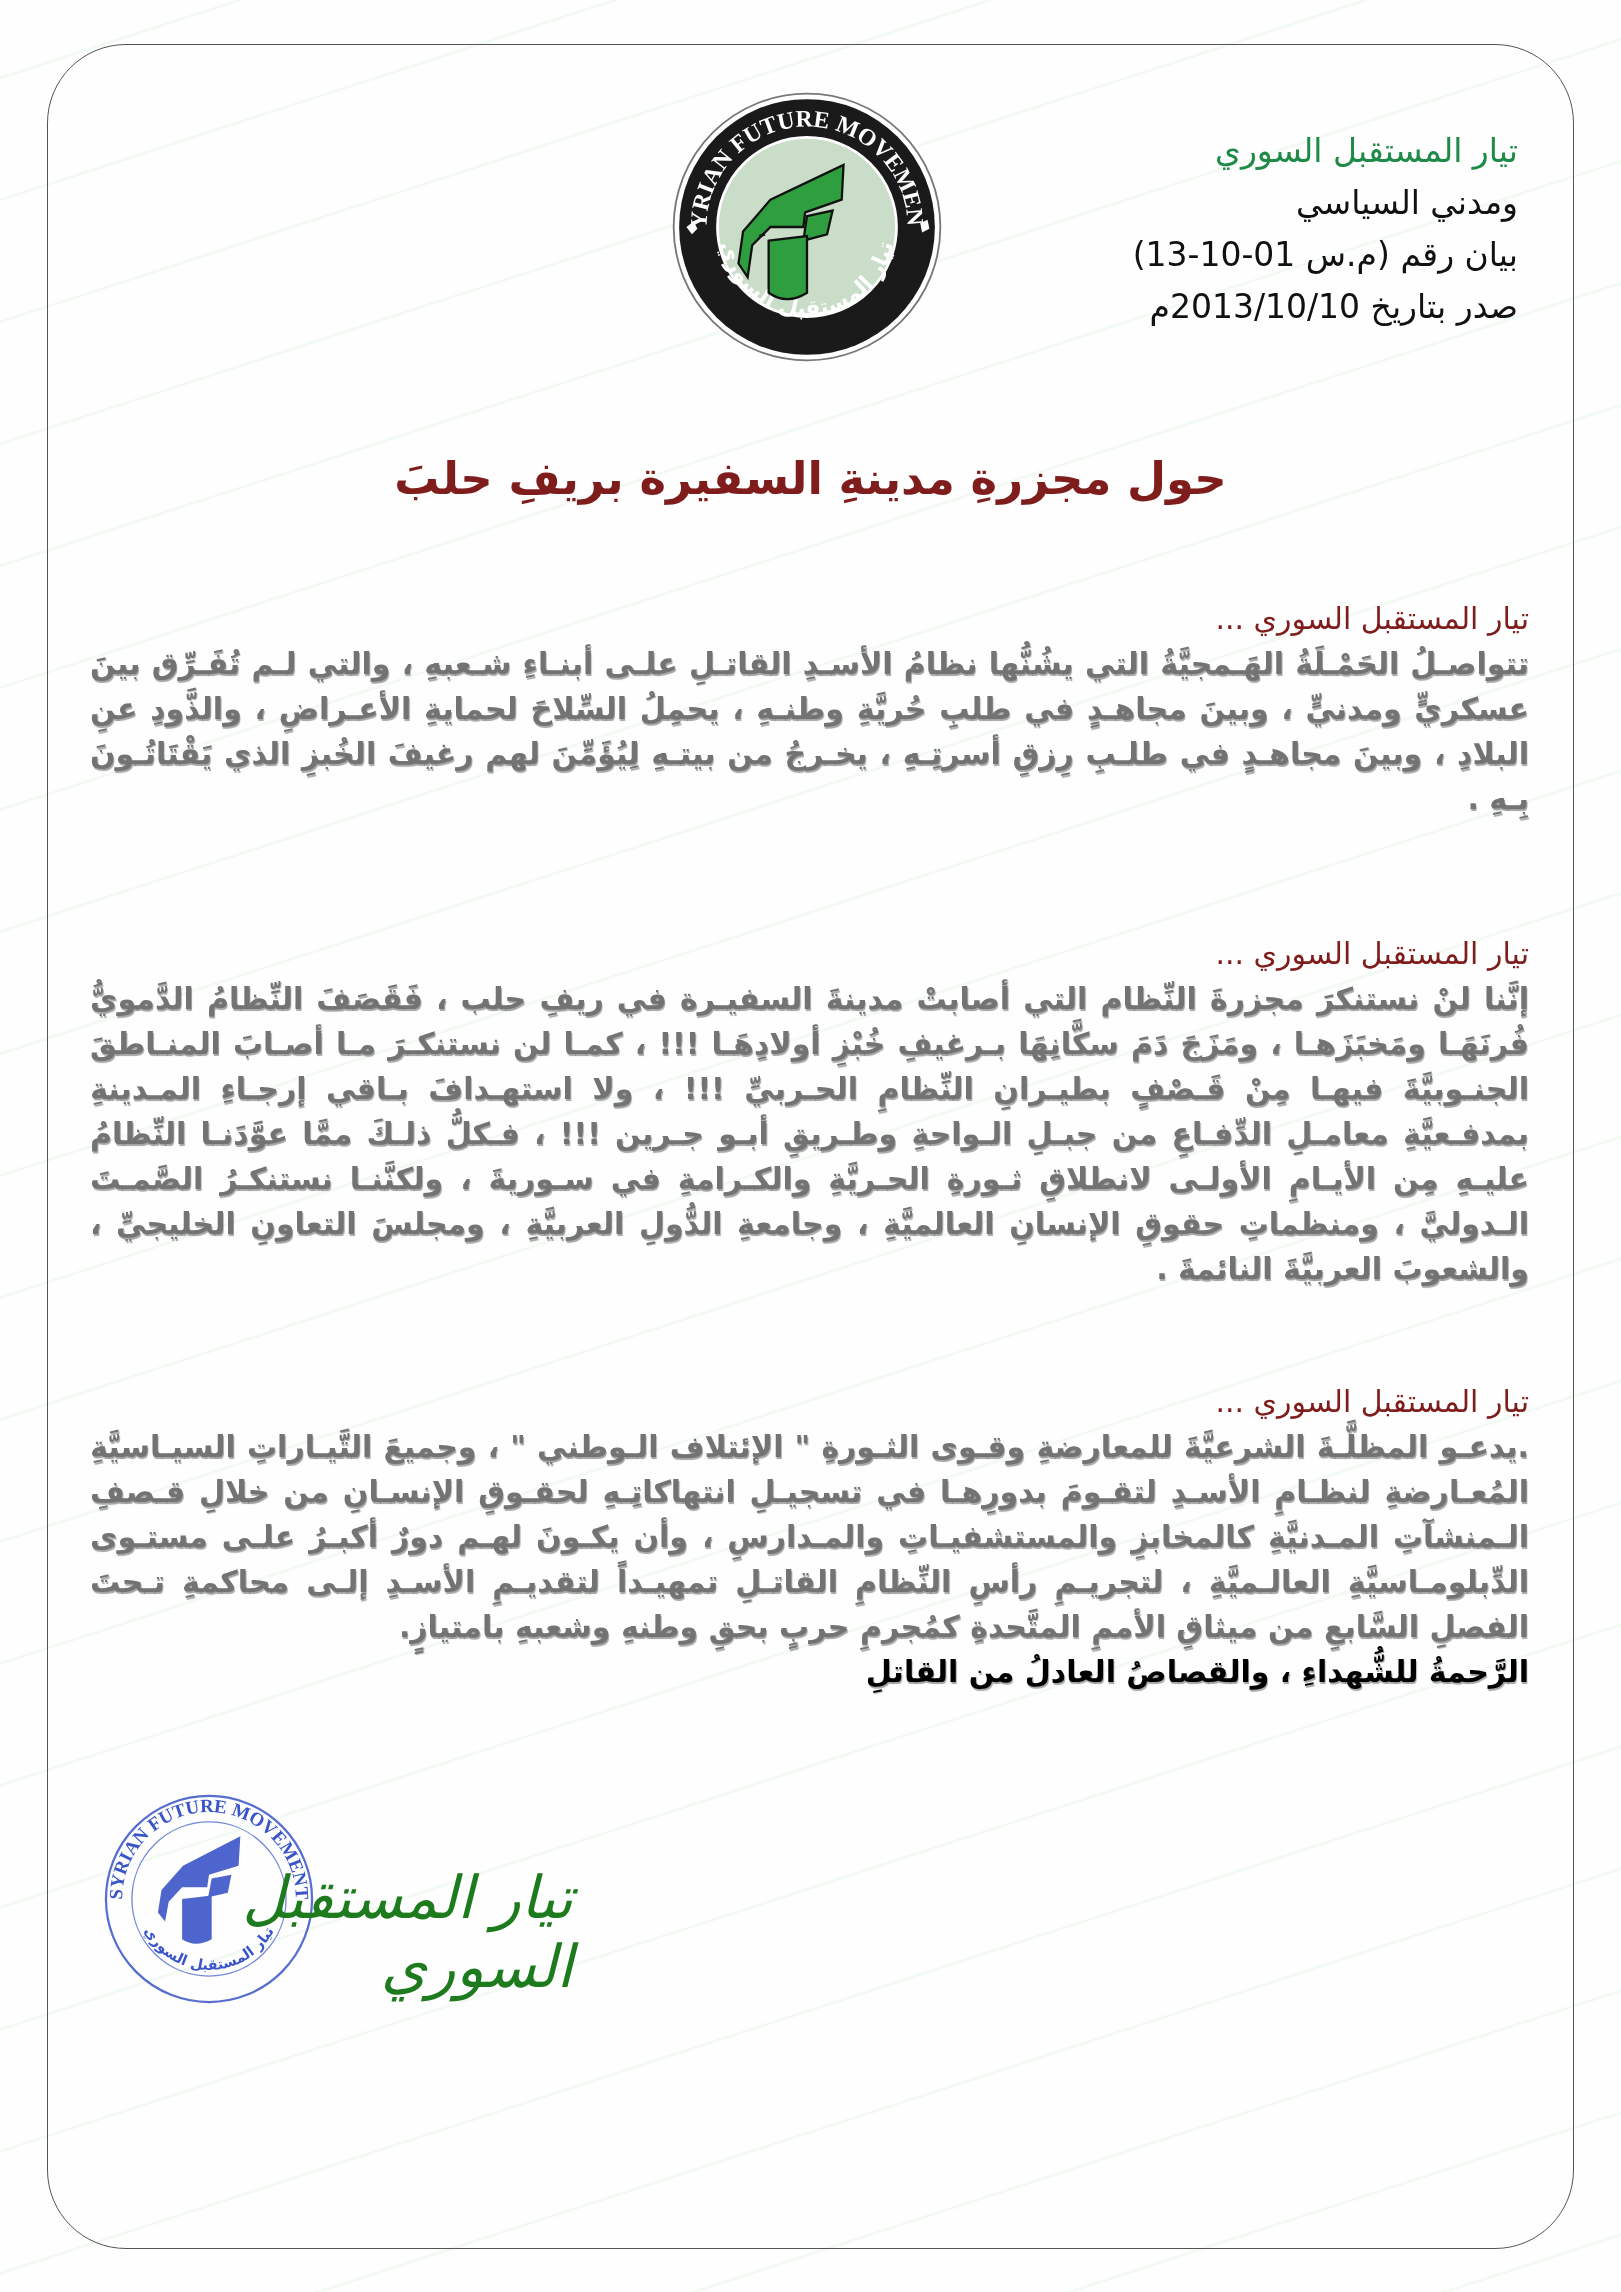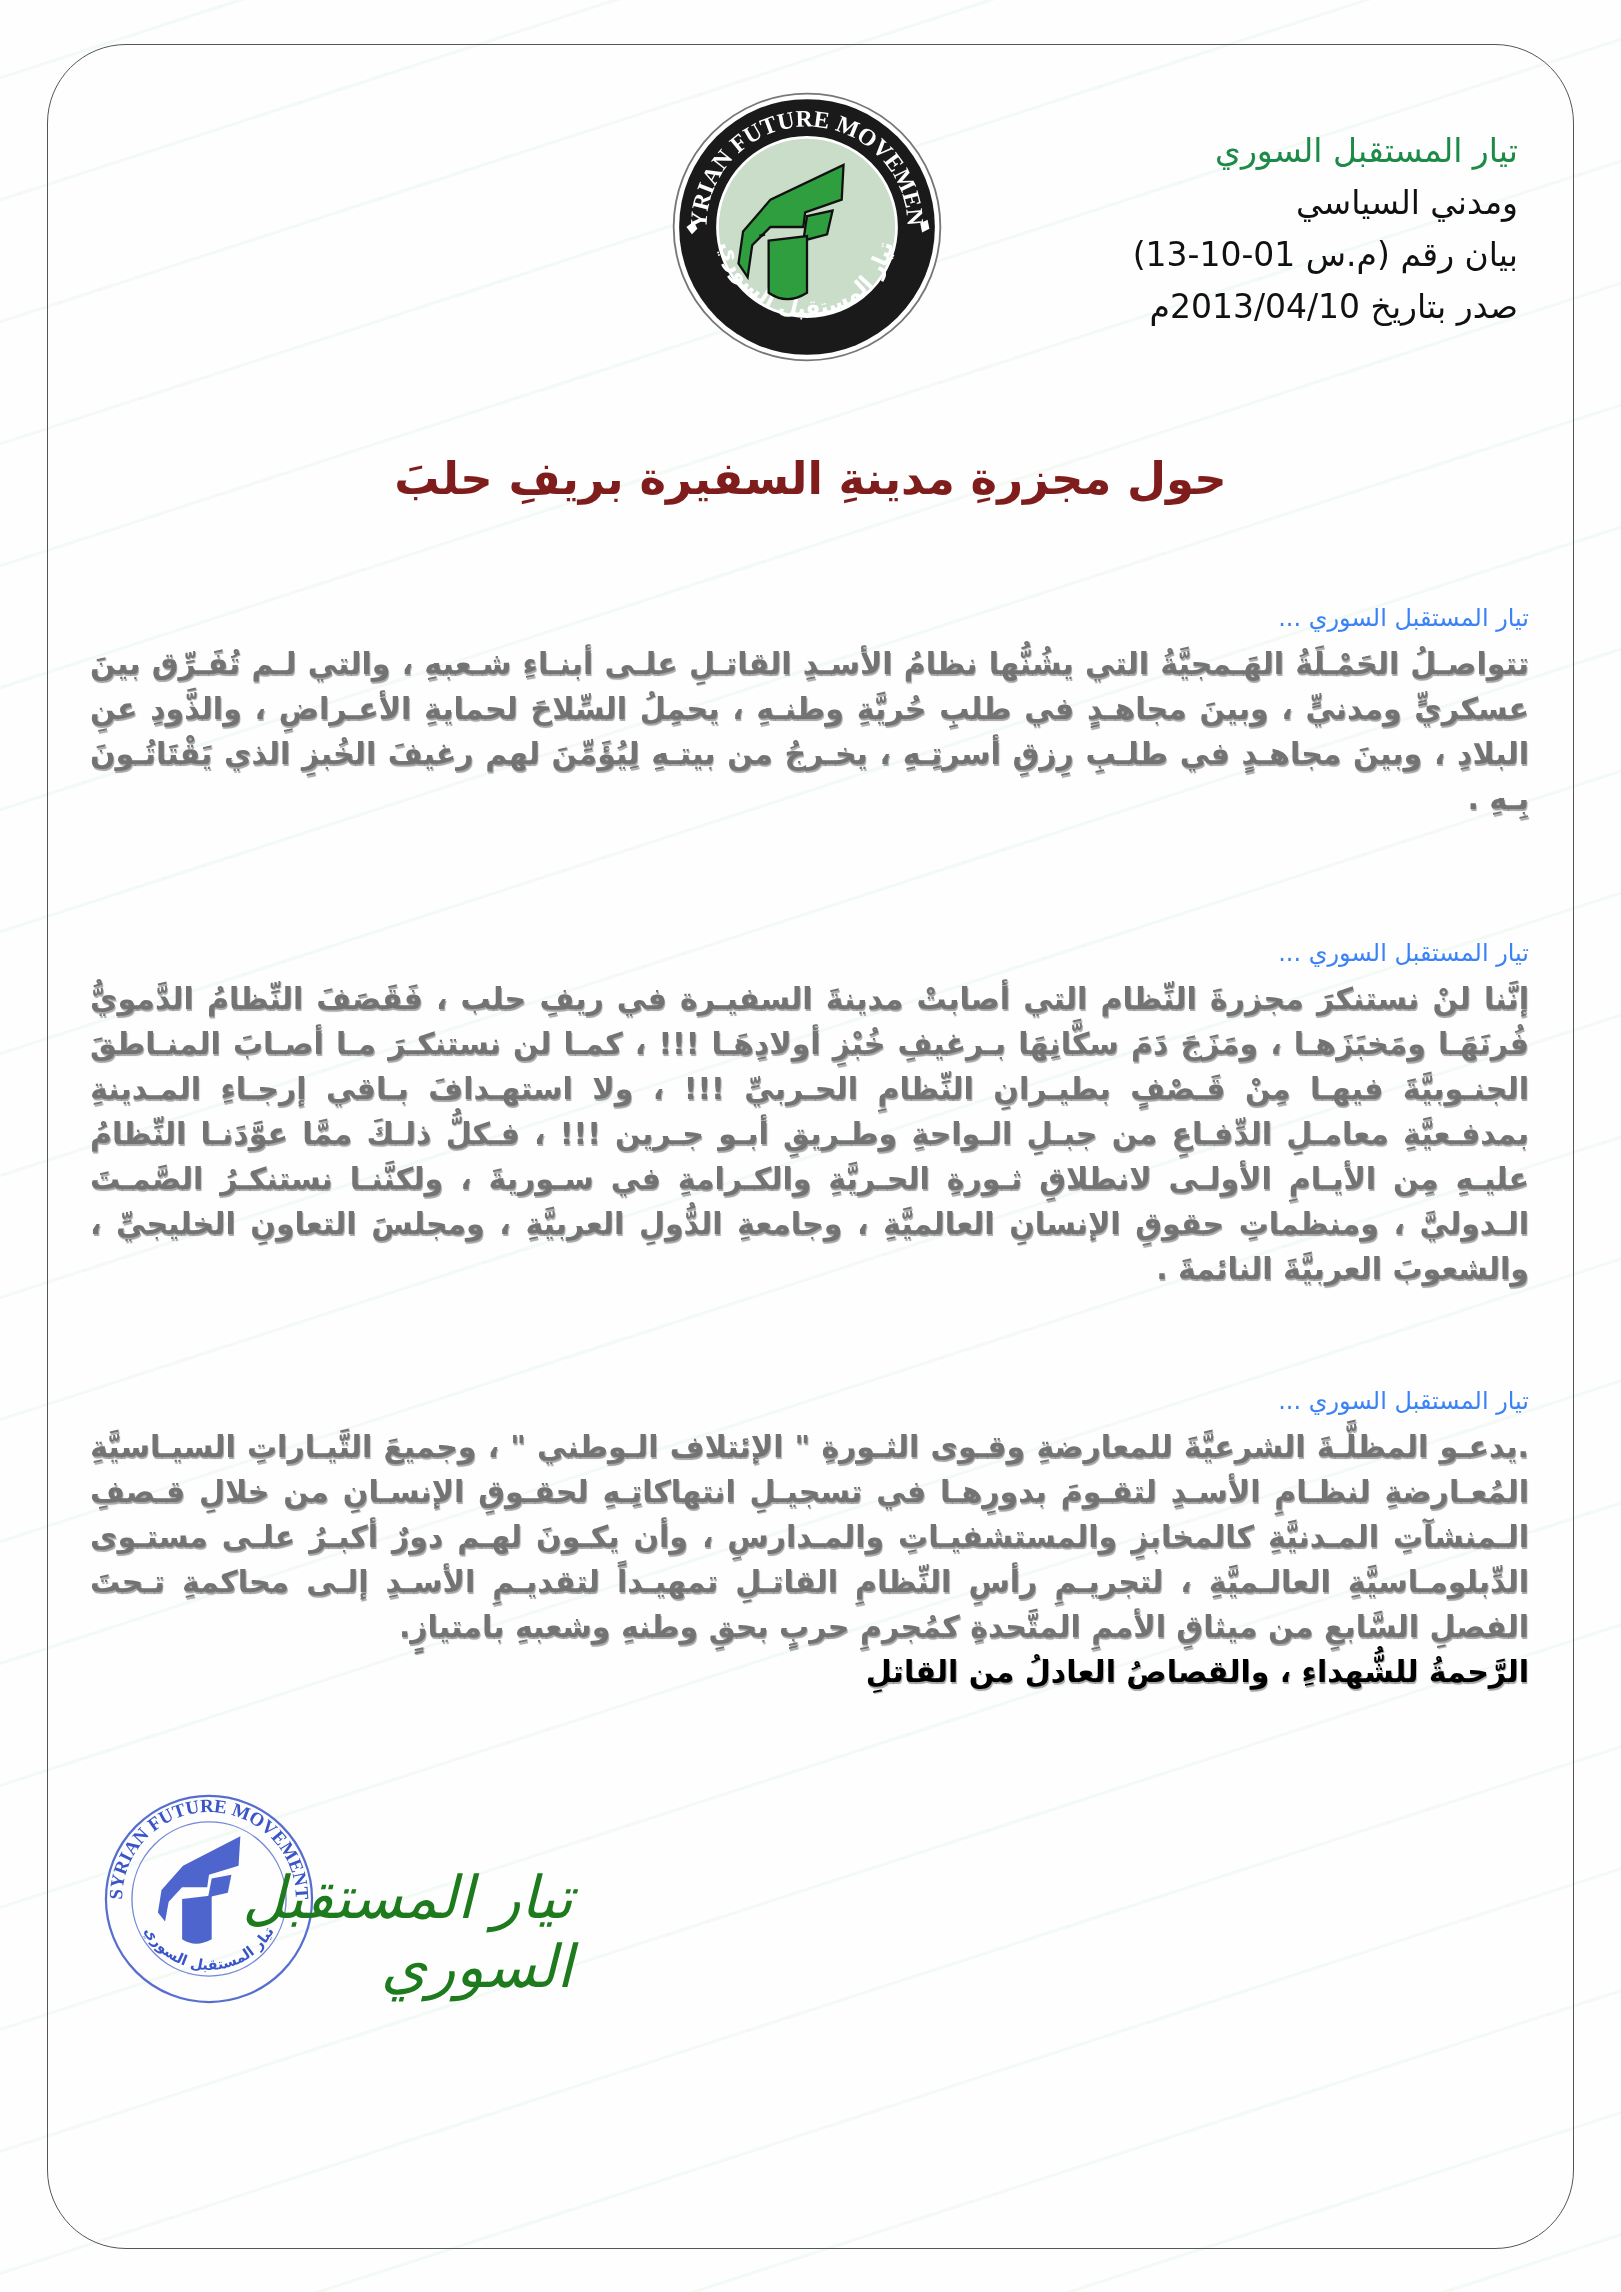--- a/index.html
+++ b/index.html
@@ -28,21 +28,21 @@
     position: absolute; left: 670px; top: 90px; width: 274px; height: 274px;
   }
   .title {
     position: absolute; left: 0; right: 0; top: 452px; text-align: center;
     font-family: "DejaVu Sans", sans-serif; font-weight: bold; font-size: 45px; color: #7f1d1d;
   }
   .section {
     position: absolute; left: 90px; right: 92px;
   }
   .section .sec-head {
-    font-size: 24px; line-height: 45px; color: #3b82f6;
+    font-size: 30px; line-height: 45px; color: #7f1d1d;
   }
   .section .para {
     font-family: "DejaVu Sans", sans-serif; font-weight: bold;
     font-size: 30px; line-height: 45px; color: #737373;
     text-align: justify; text-align-last: right;
     text-shadow: 0.9px 1.8px 0.9px rgba(0,0,0,0.35);
   }
   .sec1 { top: 596px; }
   .sec2 { top: 931px; }
   .sec3 { top: 1379px; }
@@ -87,21 +87,21 @@
     <path d="M 98 160 L 104 158" stroke="#111" stroke-width="3"></path>
   </g>
   <path d="M 18 150 l 8 -6 l 4 8 l -6 6 z" fill="#fff"></path>
   <path d="M 274 146 l 8 -4 l 2 10 l -8 4 z" fill="#fff"></path>
 </svg>
 
 <div class="header-block rtl">
   <div class="green">تيار المستقبل السوري</div>
   <div>ومدني السياسي</div>
   <div>بيان رقم (م.س 01-10-13)</div>
-  <div>صدر بتاريخ 2013/04/10م</div>
+  <div>صدر بتاريخ 2013/10/10م</div>
 </div>
 
 <div class="title rtl" style="text-align:center">حول  مجزرةِ مدينةِ السفيرة بريفِ حلبَ</div>
 
 <div class="section sec1 rtl">
   <div class="sec-head">تيار المستقبل السوري ...</div>
   <div class="para">تتواصـلُ الحَمْـلَةُ الهَـمجيَّةُ التي يشُنُّها نظامُ الأسـدِ القاتـلِ علـى أبنـاءِ شـعبهِ ، والتي لـم تُفَـرِّق بينَ عسكريٍّ ومدنيٍّ ، وبينَ مجاهـدٍ في طلبِ حُريَّةِ وطنـهِ ، يحمِلُ السِّلاحَ لحمايةِ الأعـراضِ ، والذَّودِ عنِ البلادِ ، وبينَ مجاهـدٍ في طلـبِ رِزقِ أسرتِـهِ ، يخـرجُ من بيتـهِ لِيُؤَمِّنَ لهم رغيفَ الخُبزِ الذي يَقْتَاتُـونَ بِـهِ .</div>
 </div>
 
 <div class="section sec2 rtl">

